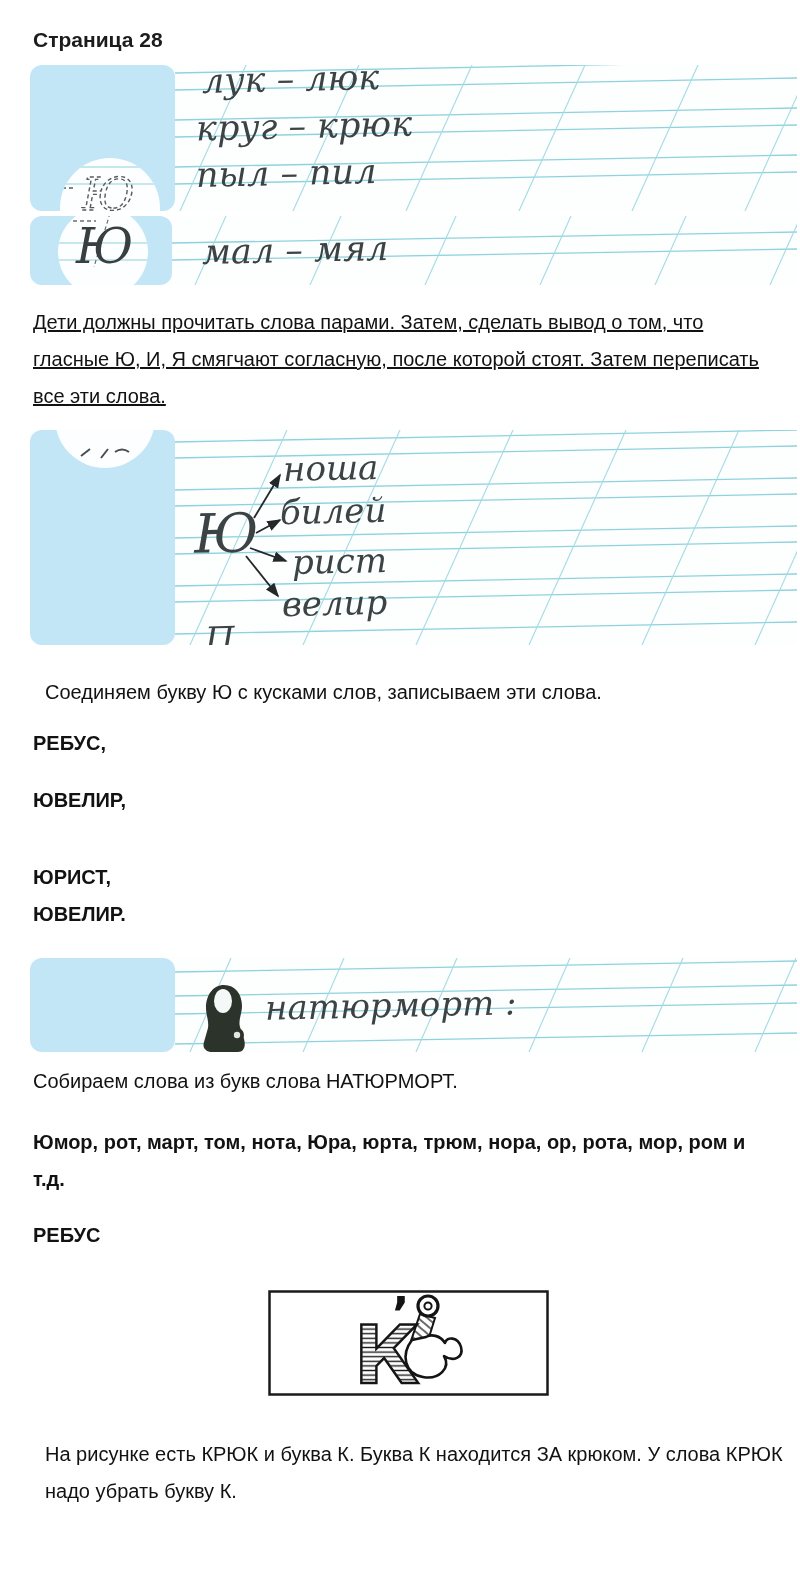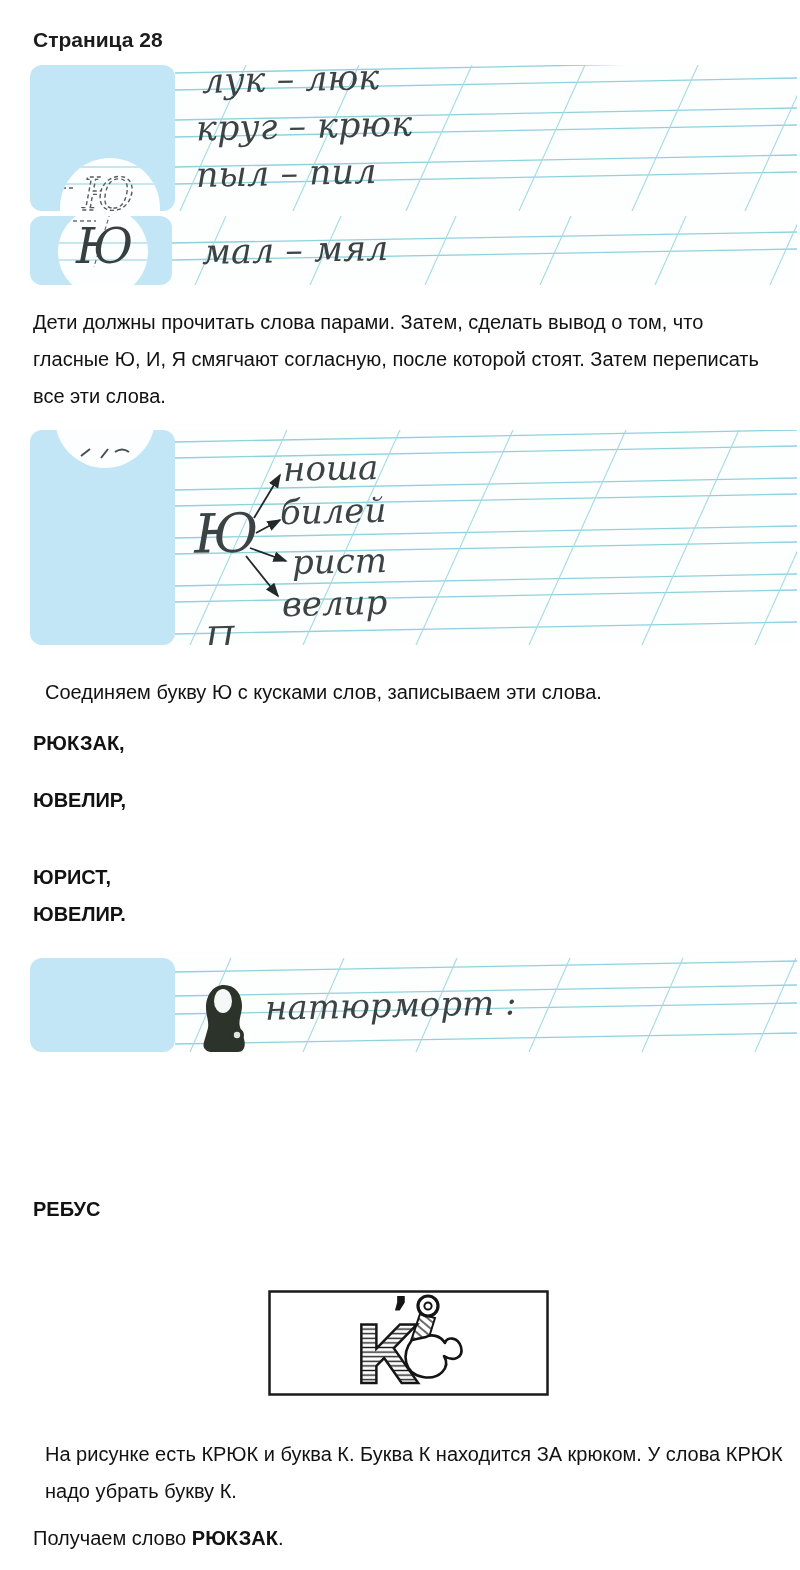--- a/index.html
+++ b/index.html
@@ -80,21 +80,21 @@
       <svg width="90" height="90" viewBox="0 0 90 90">
         <path d="M0,36 H90 M0,53 H90" stroke="#8ed2de" stroke-width="1.2" fill="none"></path>
         <path d="M8,14 H38" stroke="#6a7074" stroke-width="1.4" stroke-dasharray="4 3" fill="none"></path>
         <path d="M52,6 L36,60" stroke="#6a7074" stroke-width="1.2" stroke-dasharray="4 3" fill="none"></path>
         <text x="18" y="56" font-size="48" font-family="DejaVu Serif, serif" font-style="italic" fill="#383f41">Ю</text>
       </svg>
     </div>
     <span class="hw hw35" style="left:172px;top:17px;">мал – мял</span>
   </figure>
 
-  <p class="para" style="top:304px;margin:0;">Дети должны прочитать слова парами. Затем, сделать вывод о том, что гласные Ю, И, Я смягчают согласную, после которой стоят. Затем переписать все эти слова.</p>
+  <p class="para" style="top:304px;margin:0;text-decoration:underline;">Дети должны прочитать слова парами. Затем, сделать вывод о том, что гласные Ю, И, Я смягчают согласную, после которой стоят. Затем переписать все эти слова.</p>
 
   <figure class="strip" style="top:430px;height:215px;margin:0;">
     <svg class="rules" width="767" height="215" viewBox="0 0 767 215">
       <g stroke="#8ed2de" stroke-width="1.3" fill="none">
         <path d="M145,12 L767,0"></path>
           <path d="M145,28 L767,16"></path>
         <path d="M145,60 L767,48"></path>
           <path d="M145,76 L767,64"></path>
         <path d="M145,108 L767,96"></path>
           <path d="M145,124 L767,112"></path>
@@ -131,21 +131,21 @@
     <span class="hw hw54" style="left:164px;top:77px;">Ю</span>
     <span class="hw hw34" style="left:253px;top:21px;">ноша</span>
     <span class="hw hw34" style="left:250px;top:64px;">билей</span>
     <span class="hw hw34" style="left:262px;top:114px;">рист</span>
     <span class="hw hw34" style="left:252px;top:156px;">велир</span>
     <span class="hw hw34" style="left:175px;top:192px;">П</span>
   </figure>
 
   <p class="para single" style="top:667px;margin:12px;">Соединяем букву Ю с кусками слов, записываем эти слова.</p>
 
-  <div class="bword" style="top:731px;">РЮКЗАК,</div>
+  <div class="bword" style="top:731px;">РЕБУС,</div>
   <div class="bword" style="top:788px;">ЮВЕЛИР,</div>
   <div class="bword" style="top:845px;margin-top:20px;">ЮРИСТ,</div>
   <div class="bword" style="top:902px;text-align:center;">ЮВЕЛИР.</div>
 
   <figure class="strip" style="top:958px;height:94px;margin:0;">
     <svg class="rules" width="767" height="94" viewBox="0 0 767 94">
       <g stroke="#8ed2de" stroke-width="1.3" fill="none">
         <path d="M145,14 L767,3"></path>
         <path d="M145,38 L767,27"></path>
           <path d="M145,56 L767,45"></path>
@@ -163,23 +163,25 @@
     <div class="panel" style="left:0;top:0;width:145px;height:94px;"></div>
     <svg class="abs" style="left:170px;top:26px;" width="48" height="68" viewBox="0 0 48 68">
       <path d="M24,1 C13,1 6,11 6,24 C6,31 9,37 8,44 L4,58 C2,64 6,68 12,68 L38,68 C44,68 46,62 44,55 L40,43 C38,36 42,30 42,22 C42,10 35,1 24,1 Z" fill="#2c332b"></path>
       <ellipse cx="23" cy="17" rx="9" ry="12" fill="#f4f8f6"></ellipse>
       <circle cx="37" cy="51" r="7" fill="#2c332b"></circle>
       <circle cx="37" cy="51" r="3.2" fill="#dfe8e2"></circle>
     </svg>
     <span class="hw hw34" style="left:235px;top:30px;">натюрморт :</span>
   </figure>
 
-
-
-  <div class="bword" style="top:1197px;">РЕБУС</div>
+  <p class="para single" style="top:1068px;margin:0;">Собираем слова из букв слова НАТЮРМОРТ.</p>
+
+  <p class="para" style="top:1124px;margin:0;font-weight:700;">Юмор, рот, март, том, нота, Юра, юрта, трюм, нора, ор, рота, мор, ром и т.д.</p>
+
+  <div class="bword" style="top:1223px;">РЕБУС</div>
 
   <figure class="rebus-box" style="margin:0;">
     <svg width="281" height="106" viewBox="0 0 281 106">
       <defs>
         <pattern id="hh" width="6" height="4.6" patternUnits="userSpaceOnUse">
           <path d="M0,2.3 H6" stroke="#1a1a1a" stroke-width="1.4"></path>
         </pattern>
         <pattern id="hd" width="6" height="6" patternUnits="userSpaceOnUse" patternTransform="rotate(40)">
           <path d="M0,3 H6" stroke="#1a1a1a" stroke-width="1.3"></path>
         </pattern>
@@ -191,17 +193,14 @@
         <path d="M144,50 C133,64 136,84 155,87 C171,90 183,78 176,66 C185,72 196,68 193,57 C190,47 179,46 177,53 C172,45 163,44 158,47 Z" fill="#ffffff" stroke="#141414" stroke-width="2.6" stroke-linejoin="round"></path>
         <circle cx="160" cy="16" r="10" fill="#ffffff" stroke="#141414" stroke-width="3.2"></circle>
         <circle cx="160" cy="16" r="3.6" fill="#ffffff" stroke="#141414" stroke-width="2"></circle>
       </g>
       <text x="124" y="40" font-size="46" font-weight="bold" font-family="DejaVu Sans, sans-serif" fill="#141414">’</text>
     </svg>
   </figure>
 
   <p class="para" style="top:1424px;margin:12px;">На рисунке есть КРЮК и буква К. Буква К находится ЗА крюком. У слова КРЮК надо убрать букву К.</p>
 
-  <p class="concl" style="margin:0;">
-    <span>Получаем слово </span><b>РЮКЗАК</b><span>.</span>
-  </p>
 
 </div>
 
 </body></html>

